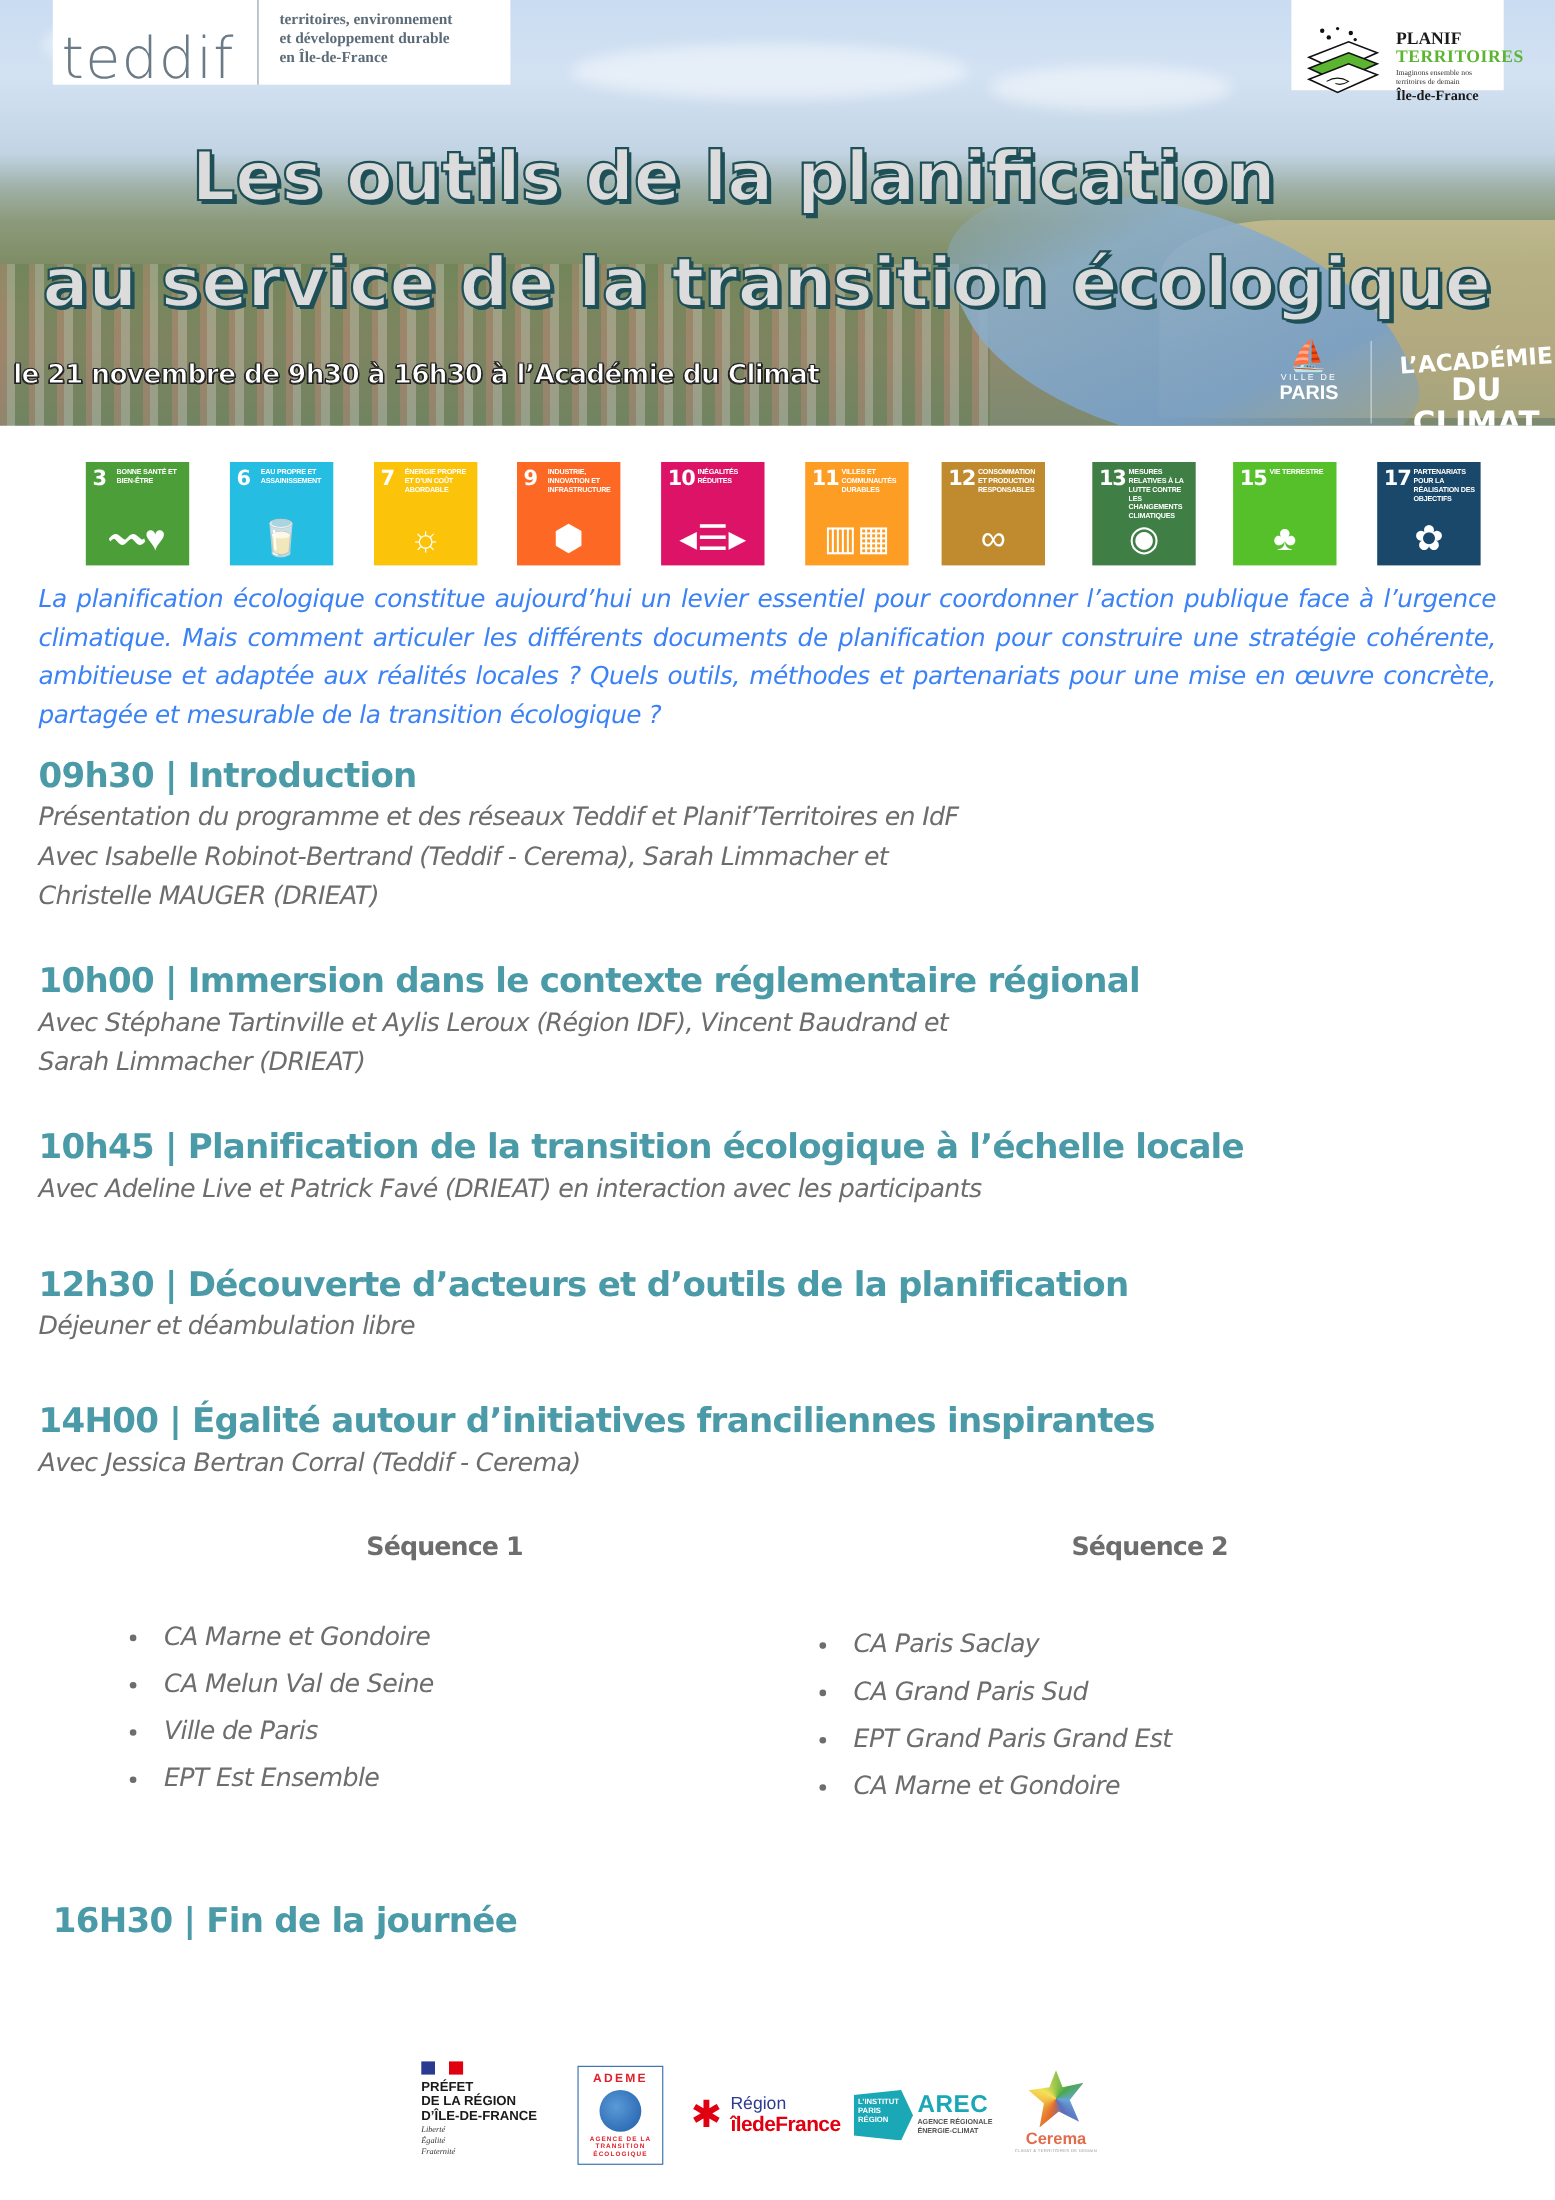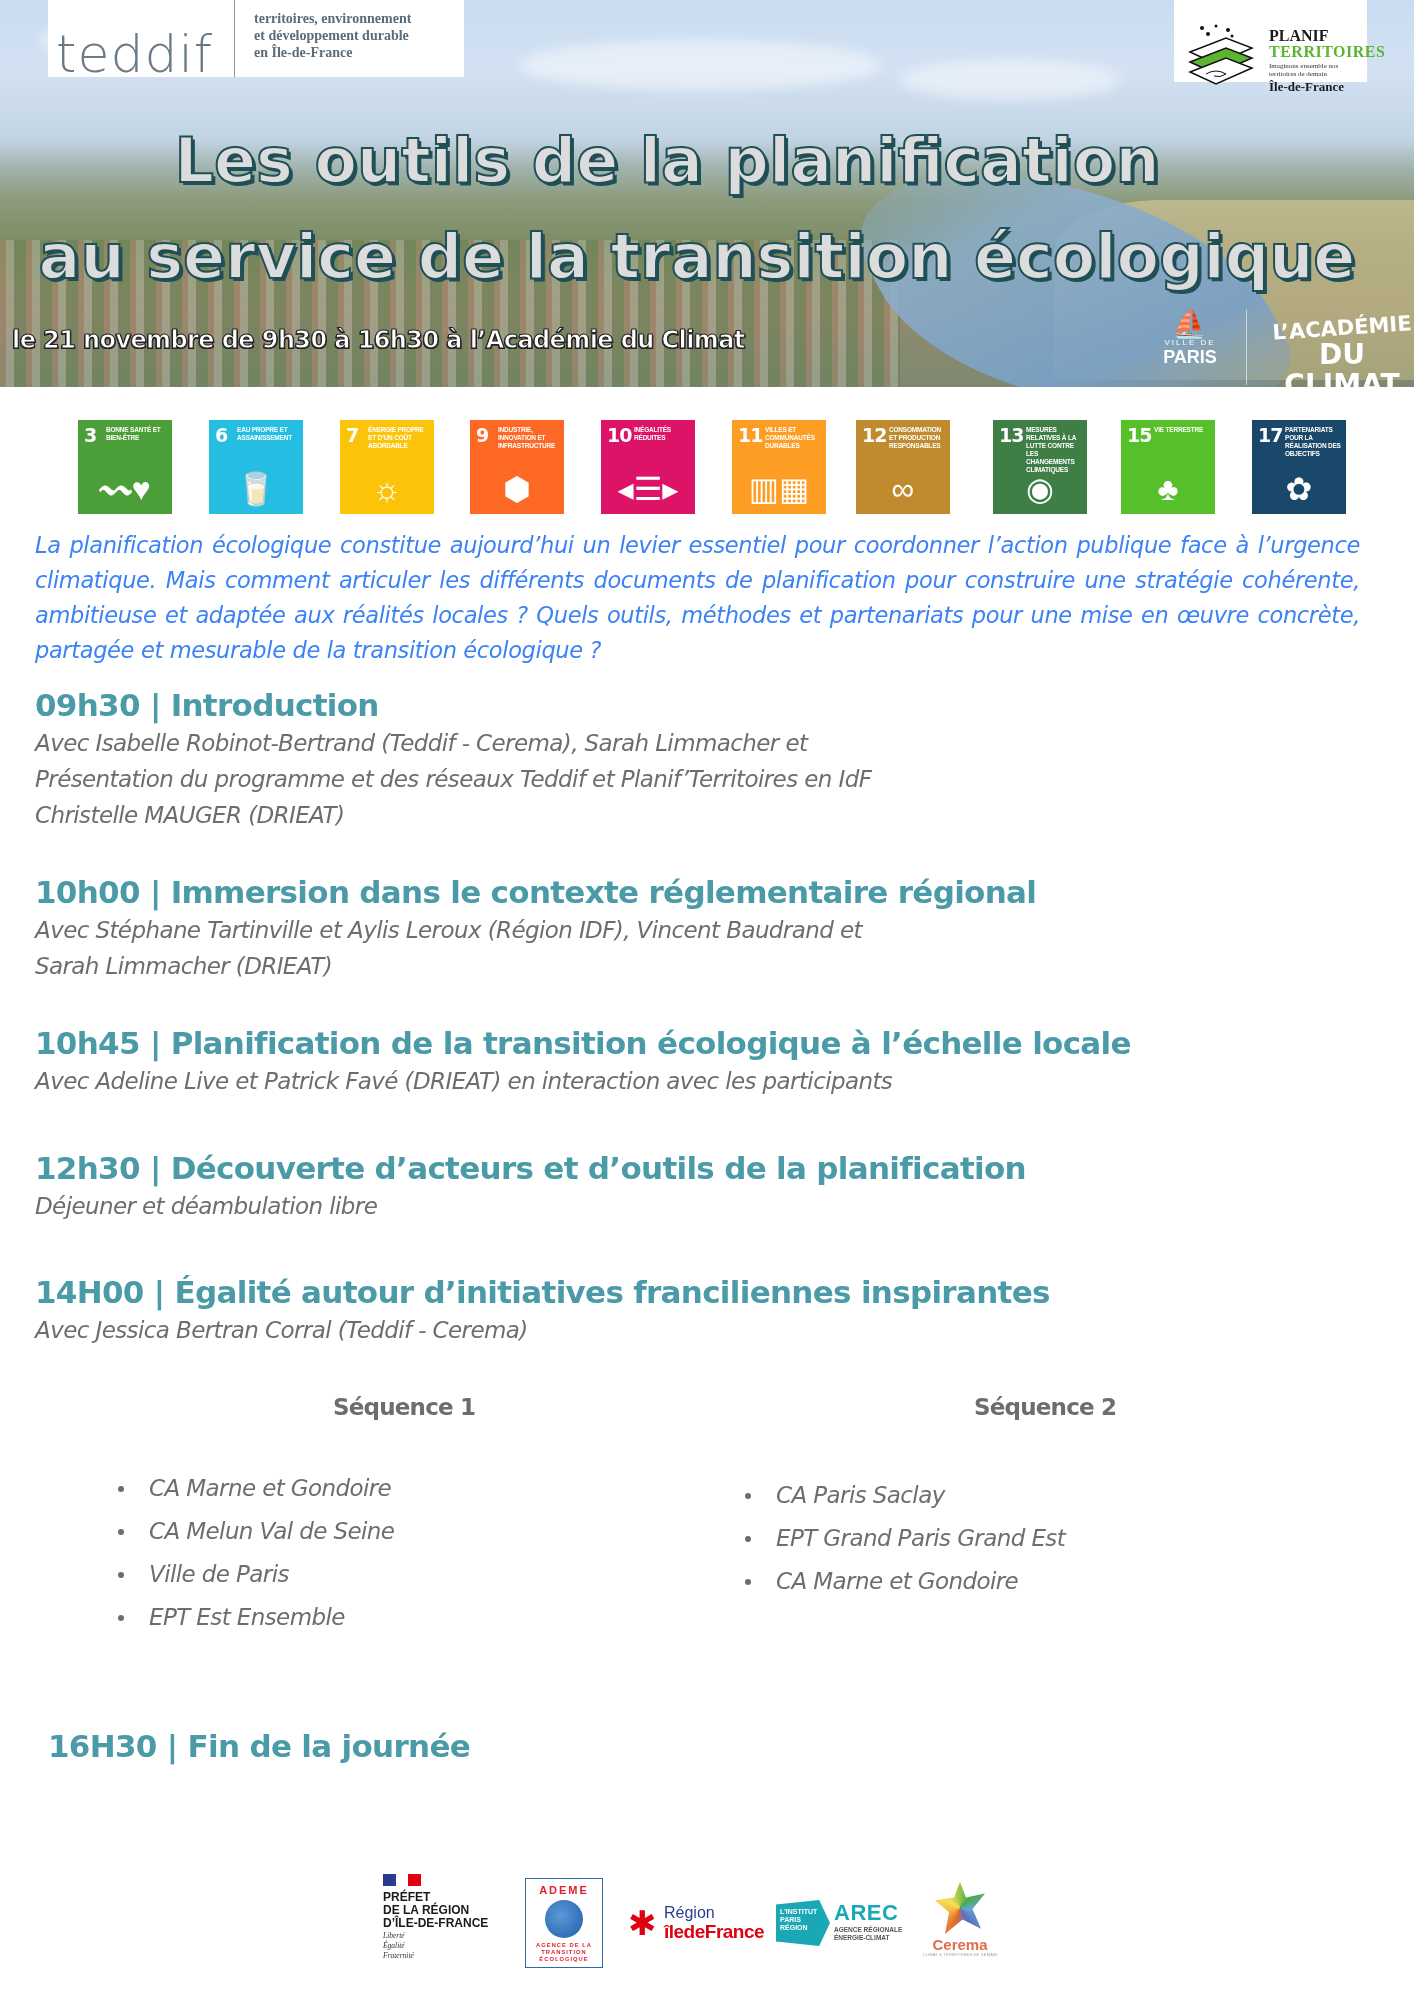--- a/index.html
+++ b/index.html
@@ -250,22 +250,22 @@
     <span class="num">17</span>
     <span class="lbl">Partenariats pour la réalisation des objectifs</span>
     <span class="ico">✿</span>
   </div>
 </div>
 
 <p class="intro">La planification écologique constitue aujourd’hui un levier essentiel pour coordonner l’action publique face à l’urgence climatique. Mais comment articuler les différents documents de planification pour construire une stratégie cohérente, ambitieuse et adaptée aux réalités locales ? Quels outils, méthodes et partenariats pour une mise en œuvre concrète, partagée et mesurable de la transition écologique ?</p>
 
 <div class="entry" style="top:685px;">
   <div class="head">09h30 | Introduction</div>
+  <div class="line">Présentation du programme et des réseaux Teddif et Planif’Territoires en IdF</div>
   <div class="line">Avec Isabelle Robinot-Bertrand (Teddif - Cerema),  Sarah Limmacher et</div>
-  <div class="line">Présentation du programme et des réseaux Teddif et Planif’Territoires en IdF</div>
   <div class="line">Christelle MAUGER (DRIEAT)</div>
 </div>
 
 <div class="entry" style="top:872px;">
   <div class="head">10h00 | Immersion dans le contexte réglementaire régional</div>
   <div class="line">Avec Stéphane Tartinville et Aylis Leroux (Région IDF), Vincent Baudrand et</div>
   <div class="line">Sarah Limmacher (DRIEAT)</div>
 </div>
 
 <div class="entry" style="top:1023px;">
@@ -288,20 +288,21 @@
 
 <ul class="seq-list" style="left:118px;top:1467px;">
   <li>CA Marne et Gondoire</li>
   <li>CA Melun Val de Seine</li>
   <li>Ville de Paris</li>
   <li>EPT Est Ensemble</li>
 </ul>
 
 <ul class="seq-list" style="left:745px;top:1474px;">
   <li>CA Paris Saclay</li>
+  <li>CA Grand Paris Sud</li>
   <li>EPT Grand Paris Grand Est</li>
   <li>CA Marne et Gondoire</li>
 </ul>
 
 <div class="end-head">16H30 | Fin de la journée</div>
 
 <div class="partners">
   <div class="p-prefet">
     <div class="flag"></div>
     <div class="t">PRÉFET</div>

